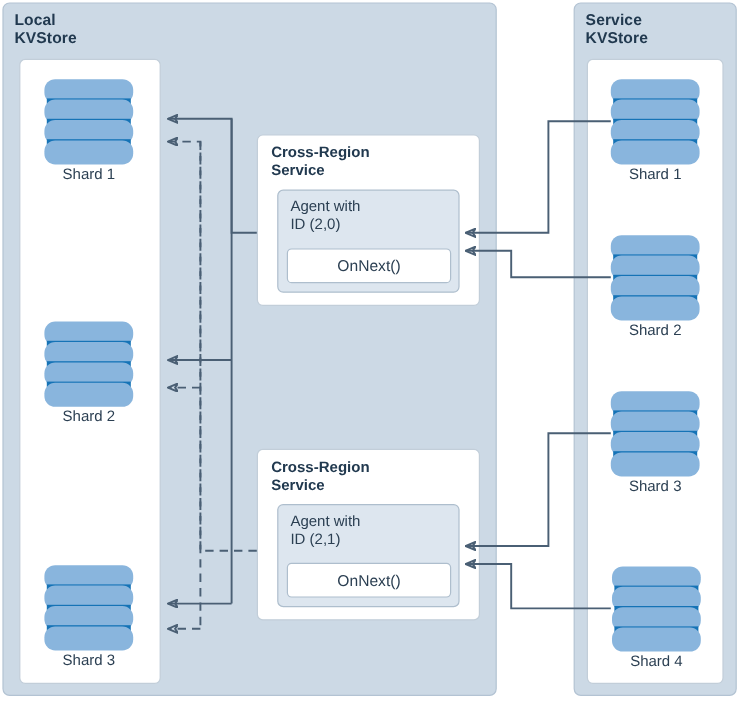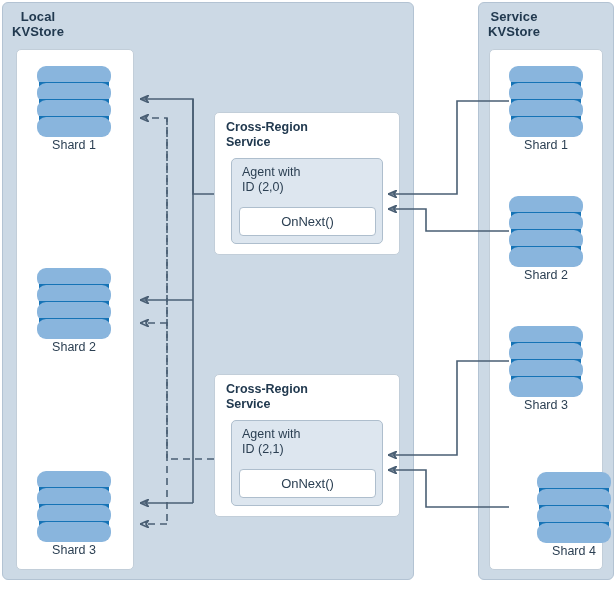--- a/index.html
+++ b/index.html
@@ -19,21 +19,20 @@
     box-sizing:border-box;
   }
   .region-title{
     position:absolute;
     font-weight:bold;
     font-size:13px;
     line-height:15px;
     color:#21394f;
     white-space:pre-line;
     letter-spacing:0.1px;
-    text-align:center;
   }
 
   
   .shard-column{
     position:absolute;
     background:#ffffff;
     border:1px solid #c2ced9;
     border-radius:5px;
     box-sizing:border-box;
   }
@@ -197,21 +196,21 @@
       <div class="sep" style="top:16px;"></div>
       <div class="disc" style="top:17px;"></div>
       <div class="sep" style="top:33px;"></div>
       <div class="disc" style="top:34px;"></div>
       <div class="sep" style="top:50px;"></div>
       <div class="disc" style="top:51px;"></div>
     </div>
     <div class="label">Shard 3</div>
   </div>
 
-  <div class="shard" style="left:537px;top:472px;">
+  <div class="shard" style="left:510px;top:472px;">
     <div class="stack">
       <div class="disc" style="top:0px;"></div>
       <div class="sep" style="top:16px;"></div>
       <div class="disc" style="top:17px;"></div>
       <div class="sep" style="top:33px;"></div>
       <div class="disc" style="top:34px;"></div>
       <div class="sep" style="top:50px;"></div>
       <div class="disc" style="top:51px;"></div>
     </div>
     <div class="label">Shard 4</div>

